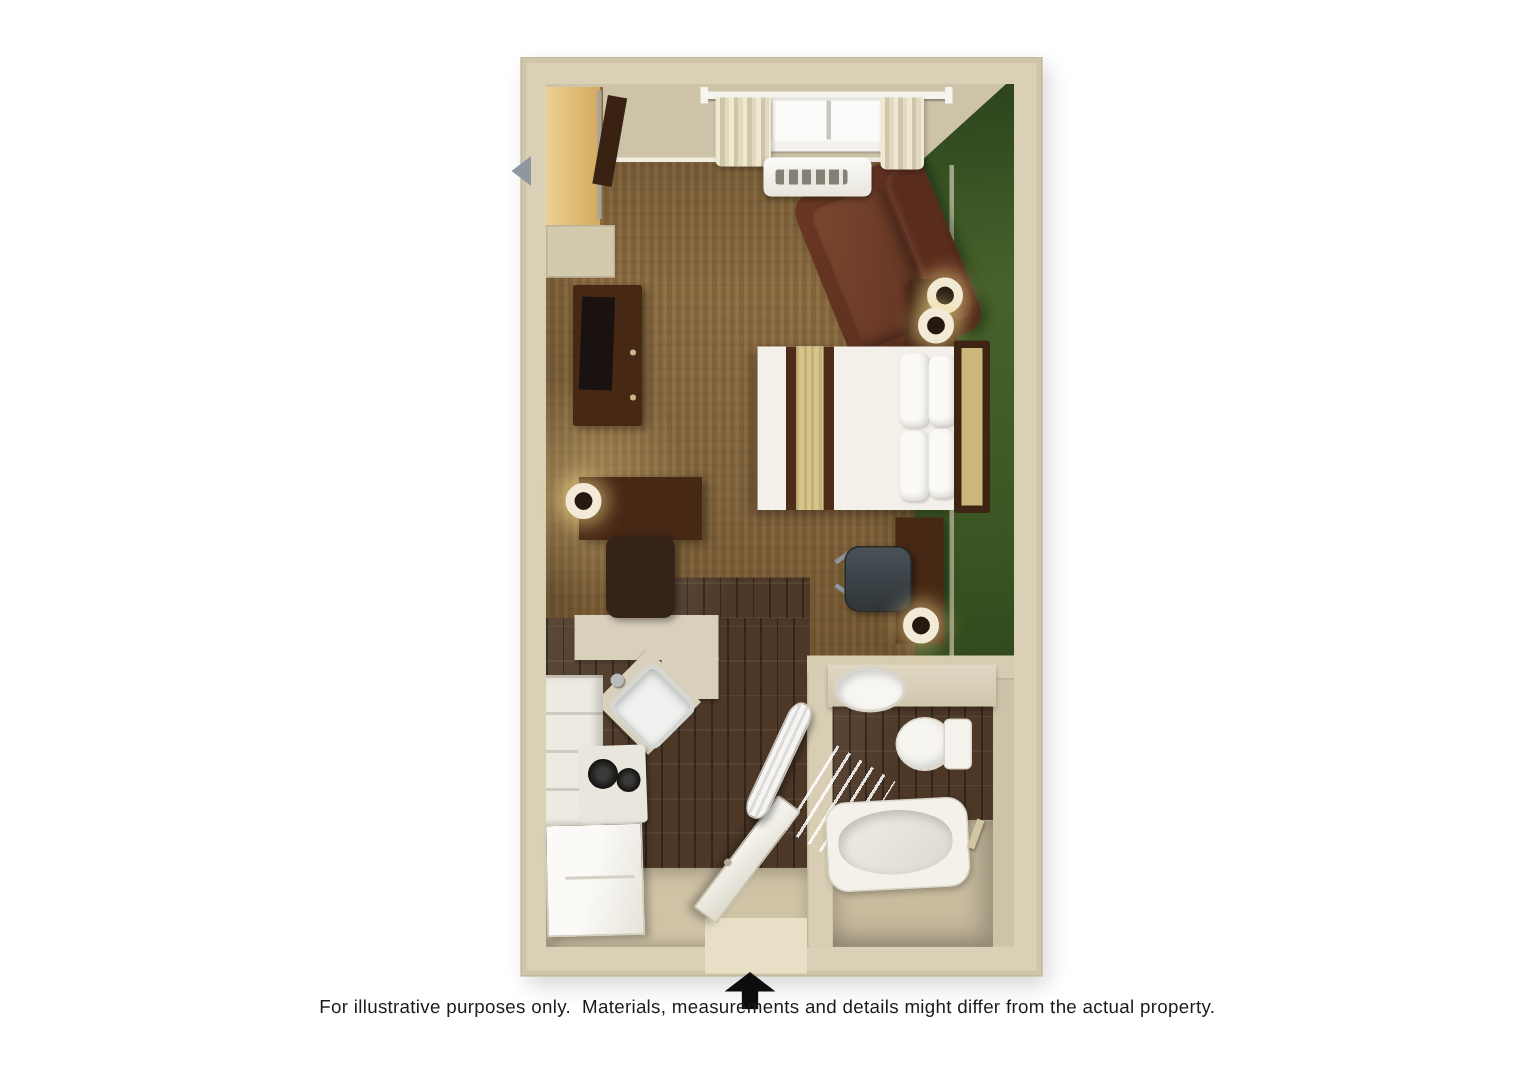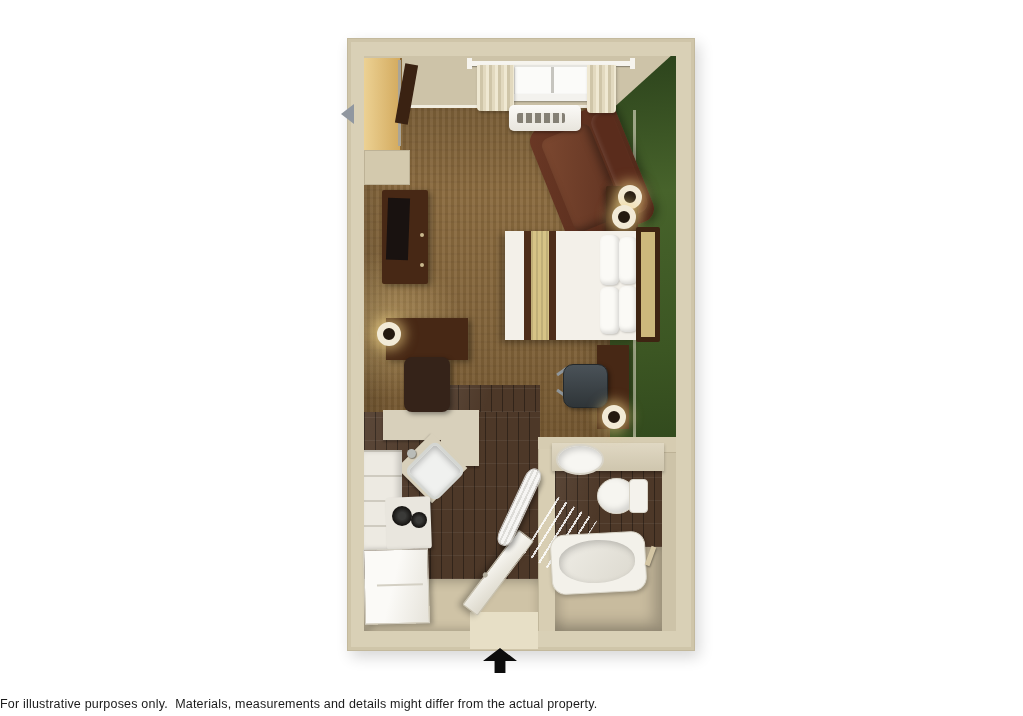--- a/index.html
+++ b/index.html
@@ -168,21 +168,21 @@
   #window-sill{left:508px;top:94px;width:86px;height:7px;background:#f3f2ee;
     box-shadow:0 1px 2px rgba(0,0,0,.3);}
   #ac-unit{left:509px;top:105px;width:72px;height:26px;border-radius:5px;
     background:linear-gradient(180deg,#fbfaf7,#e8e5dd);box-shadow:0 2px 3px rgba(0,0,0,.3);}
   #ac-vent{left:517px;top:113px;width:48px;height:10px;border-radius:2px;opacity:.85;
     background:repeating-linear-gradient(90deg,#716c60 0 6px,#e8e5dd 6px 9px);}
 
   
   #north-arrow{left:483px;top:648px;width:34px;height:25px;background:#0d0d0d;
     clip-path:polygon(50% 0,100% 52%,66% 52%,66% 100%,34% 100%,34% 52%,0 52%);}
-  #caption{left:0;top:697px;width:1023px;font-size:12.5px;color:#1b1b1b;
+  #caption{left:0;top:664px;width:1023px;text-align:center;font-size:12.5px;color:#1b1b1b;
     letter-spacing:.2px;white-space:pre;}
 </style>
 </head>
 <body>
 
 <div id="canvas">
 
   <div id="outer-wall"></div>
   <div id="wall-notch"></div>
   <div id="interior"></div>

